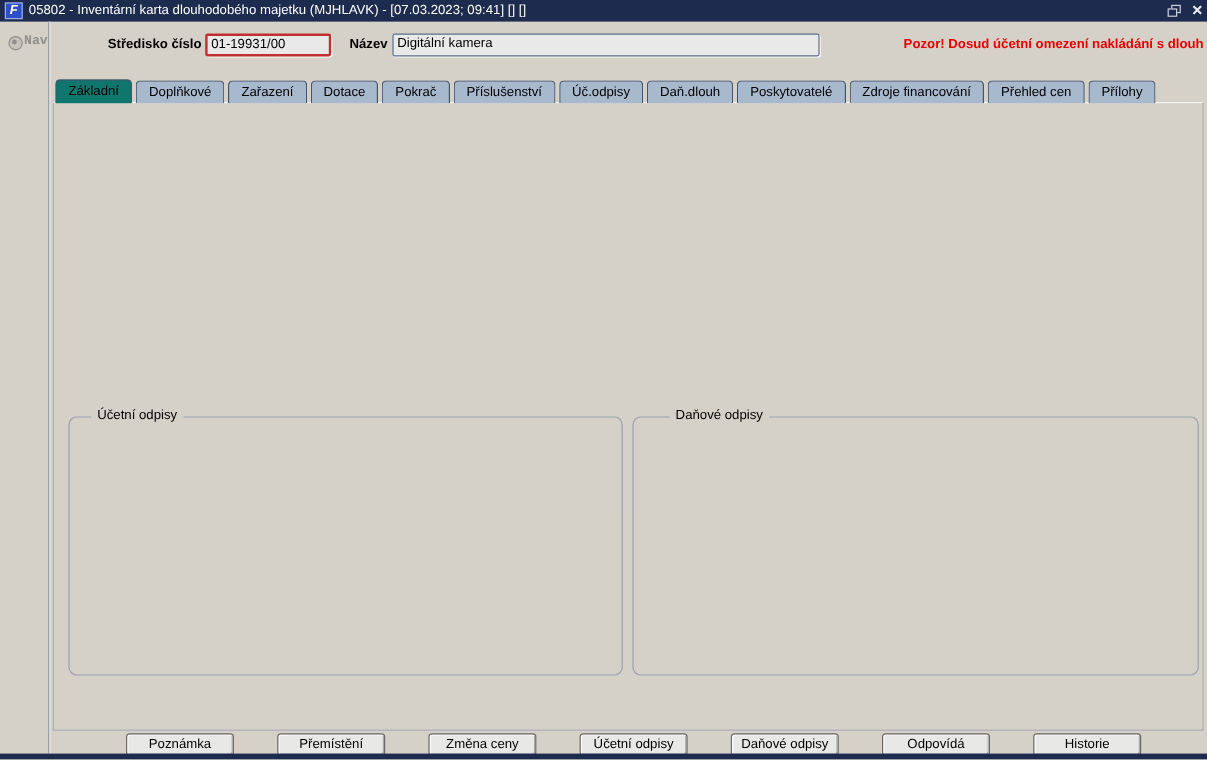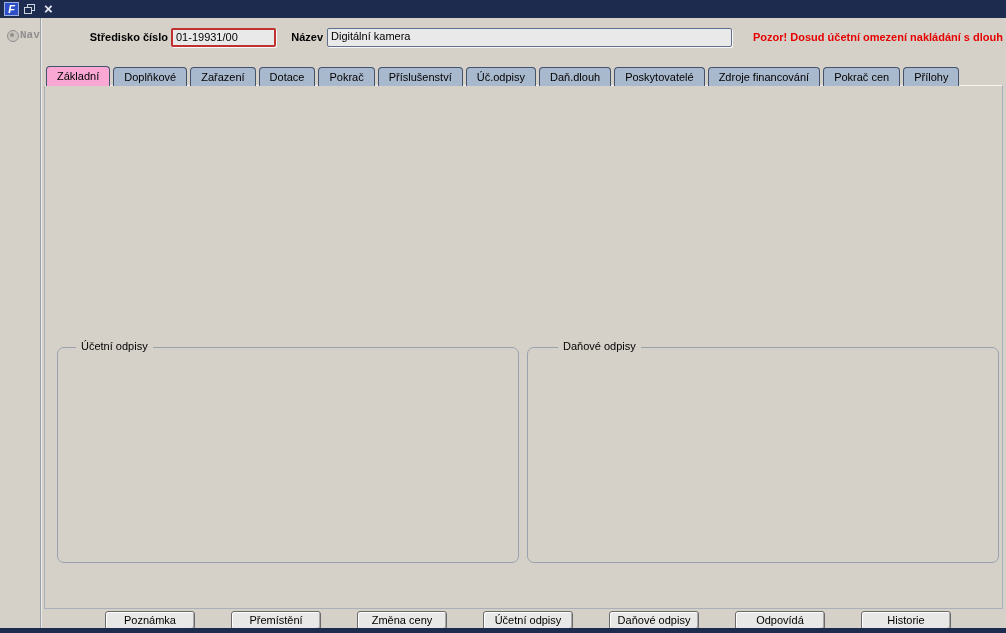--- a/index.html
+++ b/index.html
@@ -33,21 +33,21 @@
   .fld.ctr{text-align:center;}
   .fld.red{border:2px solid #c03030;}
   .chk{position:absolute;width:14px;height:14px;background:#e9e9e9;border:1px solid #5f6f8c;
     box-shadow:1px 1px 0 rgba(255,255,255,.85);box-sizing:border-box;}
   .warning{position:absolute;left:753px;top:31px;width:252px;overflow:hidden;white-space:nowrap;
     color:#e60000;font-weight:bold;}
   
   .tabbar{position:absolute;left:46px;top:63px;height:23px;display:flex;align-items:flex-end;z-index:4;}
   .tab{background:#a9b9cd;border:1px solid #44536e;border-bottom:none;border-radius:4px 4px 0 0;
     padding:3px 10px;margin-right:3px;white-space:nowrap;}
-  .tab.active{background:#f9a8d4;padding-bottom:4px;}
+  .tab.active{background:#0f766e;padding-bottom:4px;}
   .panel{position:absolute;left:44px;top:85px;width:959px;height:524px;background:#d5d1c9;
     border:1px solid #aab0ba;border-top-color:#f4f4f2;box-sizing:border-box;z-index:1;}
   
   .groupbox{position:absolute;border:1px solid #9aa2b0;border-radius:7px;z-index:1;}
   .legend{position:absolute;background:#d5d1c9;padding:0 5px;z-index:2;white-space:nowrap;}
   
   .sbtn,.bbtn{position:absolute;background:#e8e8e6;border:1px solid #6a6a6a;border-radius:3px;
     box-shadow:inset 1px 1px 0 #fff, inset -1px -1px 0 #a8a8a8;
     text-align:center;box-sizing:border-box;white-space:nowrap;}
   .sbtn{height:18px;line-height:16px;}
@@ -69,46 +69,47 @@
     background-size:4px 4px;}
   .hdots{width:34px;height:8px;background-image:radial-gradient(#8a94a4 1px, transparent 1.2px);
     background-size:4px 4px;}
   .txt{position:absolute;white-space:nowrap;}
 </style>
 </head>
 <body>
 
 <div class="titlebar">
   <span class="app-icon">F</span>
+  <span class="title-text">05802 - Inventární karta dlouhodobého majetku (MJHLAVK) - [07.03.2023; 09:41] [] []</span>
   <span class="win-restore"></span>
   <span class="win-close">×</span>
 </div>
 
 <span class="nav-radio"></span>
 <span class="nav-text">Nav</span>
 <div class="vdivider"></div>
 
 <span class="lbl" style="left:58px;top:31px;width:110px">Středisko číslo</span>
 <div class="fld red" style="left:171px;top:28px;width:105px;height:19px">01-19931/00</div>
 <span class="lbl" style="left:281px;top:31px;width:42px">Název</span>
-<div class="fld" style="left:327px;top:28px;width:405px;height:19px">Digitální kamera</div>
+<div class="fld" style="left:327px;top:28px;width:356px;height:19px">Digitální kamera</div>
 <span class="warning">Pozor! Dosud účetní omezení nakládání s dlouh</span>
 
 <div class="tabbar">
   <span class="tab active">Základní</span>
   <span class="tab">Doplňkové</span>
   <span class="tab">Zařazení</span>
   <span class="tab">Dotace</span>
   <span class="tab">Pokrač</span>
   <span class="tab">Příslušenství</span>
   <span class="tab">Úč.odpisy</span>
   <span class="tab">Daň.dlouh</span>
   <span class="tab">Poskytovatelé</span>
   <span class="tab">Zdroje financování</span>
-  <span class="tab">Pokrač cen</span>
+  <span class="tab">Přehled cen</span>
   <span class="tab">Přílohy</span>
 </div>
 
 <div class="panel"></div>
 
 <span class="lbl" style="left:95px;top:107px;width:63px">Skupina</span>
 <div class="fld" style="left:163px;top:105px;width:24px">01</div>
 <div class="fld" style="left:190px;top:105px;width:106px">DDHM drob.dlouhod.hm</div>
 <span class="lbl" style="left:290px;top:107px;width:82px">Způs.pořiz.</span>
 <div class="fld" style="left:376px;top:105px;width:169px">Úplatné nabytí</div>

